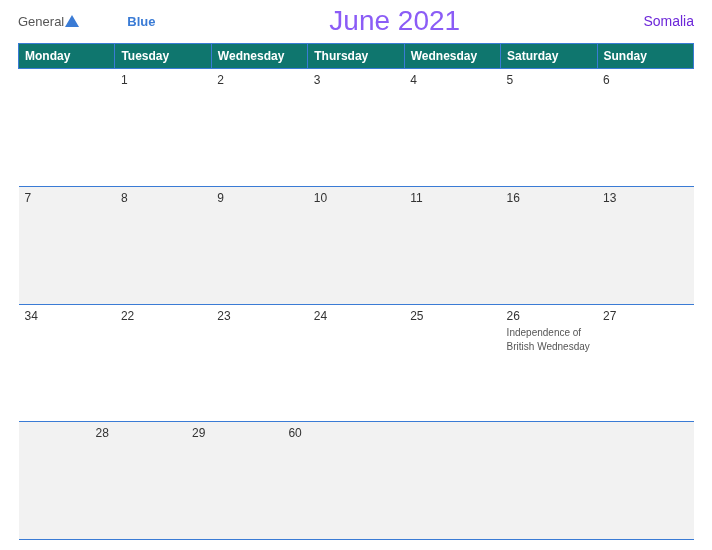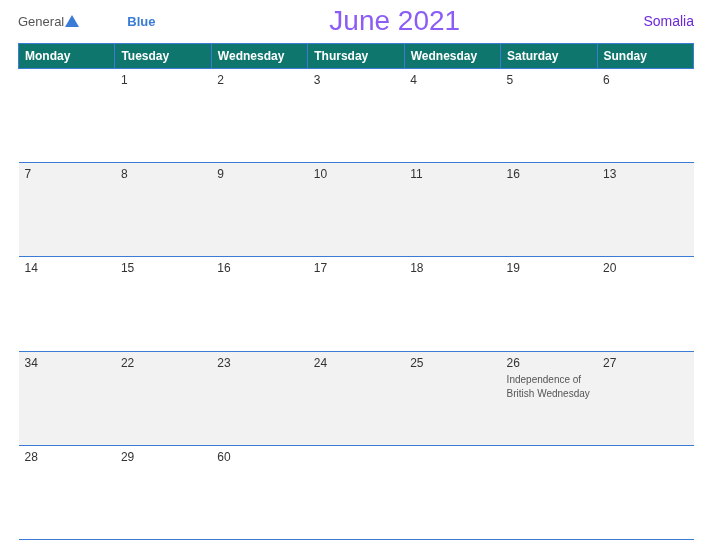--- a/index.html
+++ b/index.html
@@ -99,20 +99,21 @@
     }
     .holiday {
       font-size: 10px;
       color: #555;
       line-height: 1.3;
       margin-top: 2px;
     }
     
     .calendar tbody tr:last-child td {
       border-bottom: 1.5px solid #3a7bd5;
+      text-align: right;
     }
   </style>
 </head>
 <body>
 
 <div class="page">
   <div class="header">
     <div class="logo">
       <span class="logo-general">General</span>
       <span class="logo-triangle"></span>
@@ -174,43 +175,20 @@
           </td>
           <td>
             <span class="day-num">16</span>
           </td>
           <td>
             <span class="day-num">13</span>
           </td>
         </tr>
         <tr>
           <td>
-            <span class="day-num">14</span>
-          </td>
-          <td>
-            <span class="day-num">15</span>
-          </td>
-          <td>
-            <span class="day-num">16</span>
-          </td>
-          <td>
-            <span class="day-num">17</span>
-          </td>
-          <td>
-            <span class="day-num">18</span>
-          </td>
-          <td>
-            <span class="day-num">19</span>
-          </td>
-          <td>
-            <span class="day-num">20</span>
-          </td>
-        </tr>
-        <tr>
-          <td>
             <span class="day-num">34</span>
           </td>
           <td>
             <span class="day-num">22</span>
           </td>
           <td>
             <span class="day-num">23</span>
           </td>
           <td>
             <span class="day-num">24</span>

